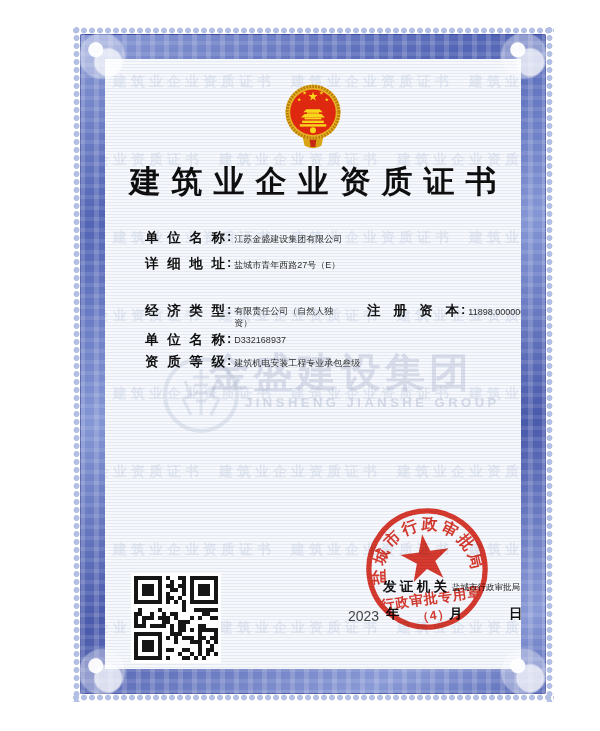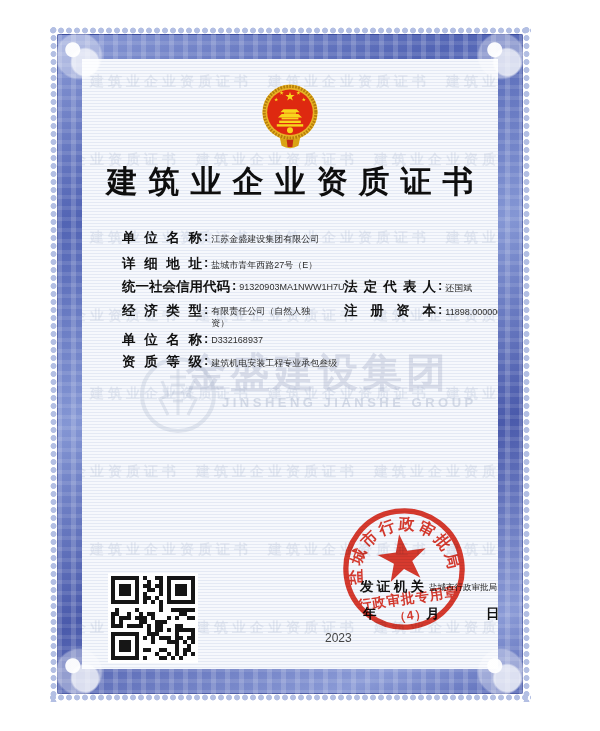--- a/index.html
+++ b/index.html
@@ -1,17 +1,17 @@
 <!DOCTYPE html>
 <html><head>
 <meta charset="utf-8">
 <style>
   html,body{margin:0;padding:0;width:600px;height:731px;background:#ffffff;overflow:hidden;
     font-family:"Liberation Sans", sans-serif;}
-  .cert{position:absolute;left:49px;top:26px;width:482px;height:676px;}
+  .cert{position:absolute;left:72px;top:26px;width:482px;height:676px;}
   
   .dots{position:absolute;}
   .dots.dt,.dots.db{left:0;right:0;height:9px;background:radial-gradient(circle at 4px 4.5px,#b3bfe3 2.6px,rgba(179,191,227,0) 3.3px);background-size:8px 9px;background-repeat:repeat-x;}
   .dots.dt{top:0}.dots.db{bottom:0}
   .dots.dl,.dots.dr{top:0;bottom:0;width:9px;background:radial-gradient(circle at 4.5px 4px,#b3bfe3 2.6px,rgba(179,191,227,0) 3.3px);background-size:9px 8px;background-repeat:repeat-y;}
   .dots.dl{left:0}.dots.dr{right:0}
   
   .frame{position:absolute;inset:8px;border-radius:2px;
     background:linear-gradient(155deg,#8a9ad6 0%,#5264b4 22%,#8496d4 45%,#4a5aab 68%,#8a9ad6 90%,#5a6bb8 100%);
     box-shadow:inset 0 0 0 1px #3c4c9c;}
@@ -53,21 +53,21 @@
   .wm-en{position:absolute;left:120px;top:336px;z-index:2;font-size:13px;font-weight:700;
     letter-spacing:3.5px;color:rgba(165,176,199,.42);white-space:nowrap;margin-left:20px;}
   
   .qr{position:absolute;left:26px;top:514px;width:84px;height:84px;background:#fff;padding:3px;z-index:3;}
   .qr svg{width:84px;height:84px;display:block;}
   
   .issuer{position:absolute;left:249px;top:519px;z-index:3;white-space:nowrap;}
   .issuer-val{display:inline-block;font-size:8.5px;color:#222;margin-left:5px;padding-top:4px;vertical-align:top;}
   .dateline{position:absolute;left:0;top:546px;width:100%;height:22px;z-index:3;}
   .dateline span{position:absolute;font-weight:bold;font-size:13.5px;color:#101010;}
-  .dateline .yr{left:243px;top:3px;font-size:12px;font-weight:normal;color:#444;margin-top:23px;}
+  .dateline .yr{left:243px;top:3px;font-size:14px;font-weight:normal;color:#444;}
   .dateline .y{left:281px}.dateline .m{left:344px}.dateline .d{left:404px}
   
   .seal{position:absolute;left:256px;top:444px;width:132px;height:132px;z-index:5;
     transform:rotate(-8deg);opacity:.9;mix-blend-mode:multiply;}
   .seal svg{width:100%;height:100%;overflow:visible;}
   .seal .sc{fill:none;stroke:#dc2517;stroke-width:6;}
   .seal text{fill:#dc2517;font-weight:bold;}
   .seal .ring{font-size:18px;letter-spacing:3px;}
   .seal .banner{font-size:15.5px;letter-spacing:1px;text-anchor:middle;}
   .seal .num{font-size:14px;text-anchor:middle;letter-spacing:1px;}
@@ -140,24 +140,20 @@
       </svg>
     </div>
 
     <h1 class="title">建筑业企业资质证书</h1>
 
     <div class="row fr1">
       <span class="lbl">单位名称</span><span class="colon">:</span><span class="val">江苏金盛建设集团有限公司</span>
     </div>
     <div class="row fr2">
       <span class="lbl">详细地址</span><span class="colon">:</span><span class="val">盐城市青年西路27号（E）</span>
-    </div>
-    <div class="row fr3">
-      <span class="lbl auto">统一社会信用代码</span><span class="colon">:</span><span class="val">91320903MA1NWW1H7U</span>
-      <span class="col2"><span class="lbl w2">法定代表人</span><span class="colon">:</span><span class="val">还国斌</span></span>
     </div>
     <div class="row fr4">
       <span class="lbl">经济类型</span><span class="colon">:</span><span class="val wrap">有限责任公司（自然人独资）</span>
       <span class="col2"><span class="lbl w2">注册资本</span><span class="colon">:</span><span class="val">11898.000000万元</span></span>
     </div>
     <div class="row fr5">
       <span class="lbl">单位名称</span><span class="colon">:</span><span class="val">D332168937</span>
     </div>
     <div class="row fr6">
       <span class="lbl">资质等级</span><span class="colon">:</span><span class="val">建筑机电安装工程专业承包叁级</span>

